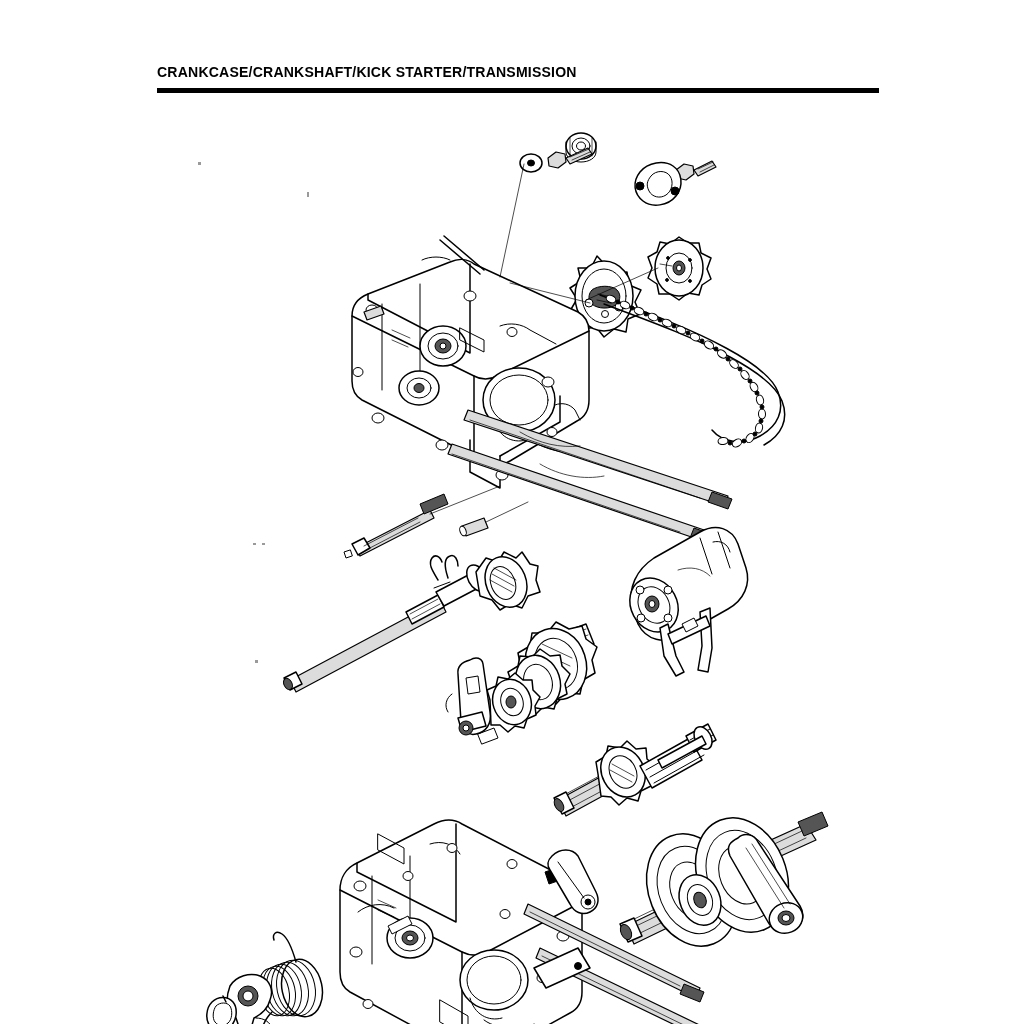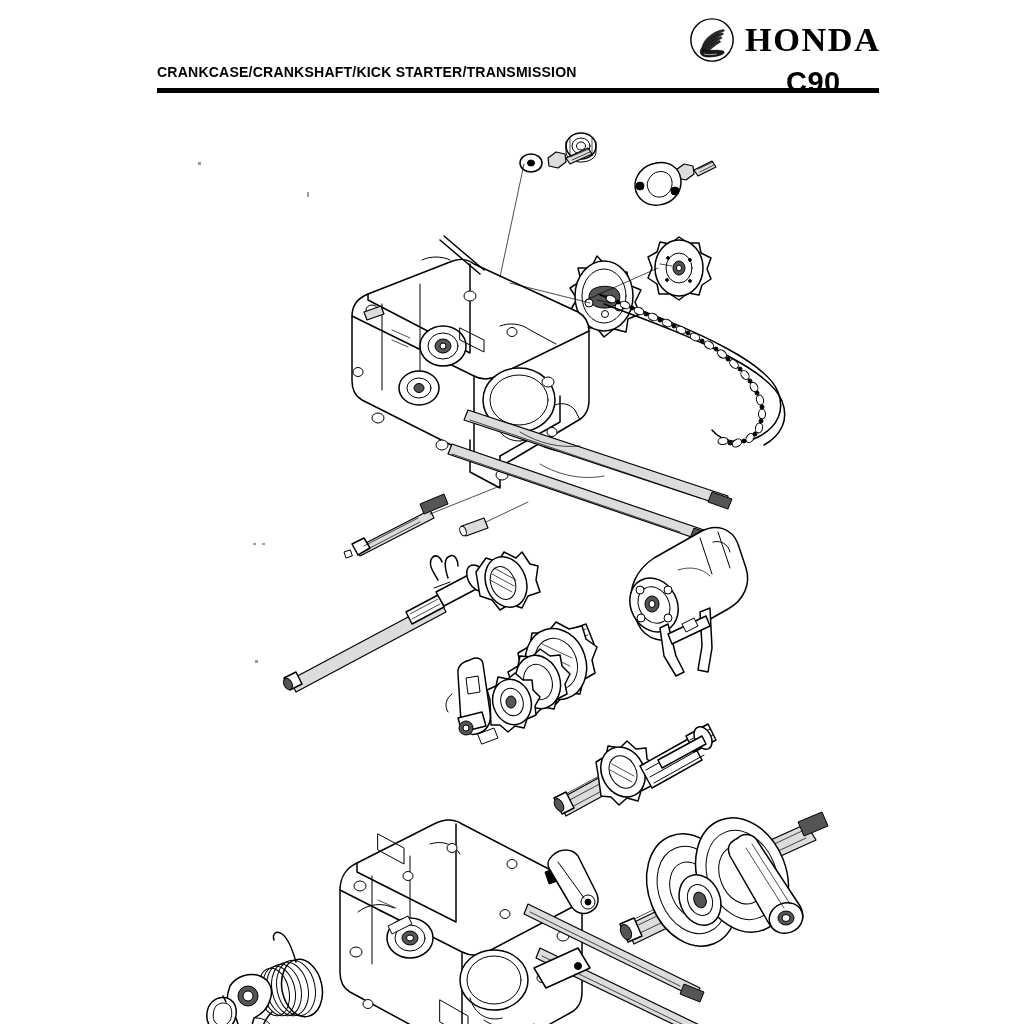--- a/index.html
+++ b/index.html
@@ -113,37 +113,20 @@
   .fill-d { fill: #555555; stroke: #000; stroke-width: 1; }
   .speck { fill: #9a9a9a; }
 </style>
 </head>
 <body>
 
 <div id="page">
 
   <div id="header">
 
-    <div id="brand-block">
-      <div id="brand-row">
-        <svg id="wing-emblem" viewBox="0 0 100 100">
-          <circle cx="50" cy="50" r="44" fill="#ffffff" stroke="#000" stroke-width="3"></circle>
-          <g fill="#2b2b2b" stroke="#000" stroke-width="1.1">
-            <path d="M74 28 C62 30 50 36 41 45 C34 52 30 60 28 68 L34 70 C37 61 42 53 50 47 C58 40 66 34 76 31 Z"></path>
-            <path d="M72 35 C60 38 49 44 41 52 C35 58 31 65 29 72 L35 74 C38 66 43 59 50 53 C57 47 65 42 74 38 Z"></path>
-            <path d="M69 43 C58 46 48 52 41 59 C36 64 33 70 31 76 L37 78 C40 71 44 65 50 60 C56 55 63 50 71 46 Z"></path>
-            <path d="M66 51 C56 54 47 60 41 66 C37 70 35 75 33 80 L39 81 C42 75 46 70 51 66 C57 61 63 57 68 54 Z"></path>
-          </g>
-          <path d="M27 68 C25 73 25 78 28 81 C32 85 40 86 50 85 C60 84 68 82 73 79 C76 77 76 74 73 73 C66 71 56 71 46 72 C38 73 31 72 27 68 Z" fill="#1a1a1a" stroke="#000" stroke-width="1.4"></path>
-          <path d="M33 79 C40 81 50 81 60 79" fill="none" stroke="#ffffff" stroke-width="1.3"></path>
-        </svg>
-        <div id="brand-name">HONDA</div>
-      </div>
-      <div id="model-name">C90</div>
-    </div>
 
     <div id="section-title">CRANKCASE/CRANKSHAFT/KICK STARTER/TRANSMISSION</div>
     <div id="header-rule"></div>
   </div>
 
   <div id="diagram-wrap">
     <svg id="diagram-svg" viewBox="0 0 1024 924">
 
       <g>
         <rect class="speck" x="198" y="62" width="3" height="3"></rect>

